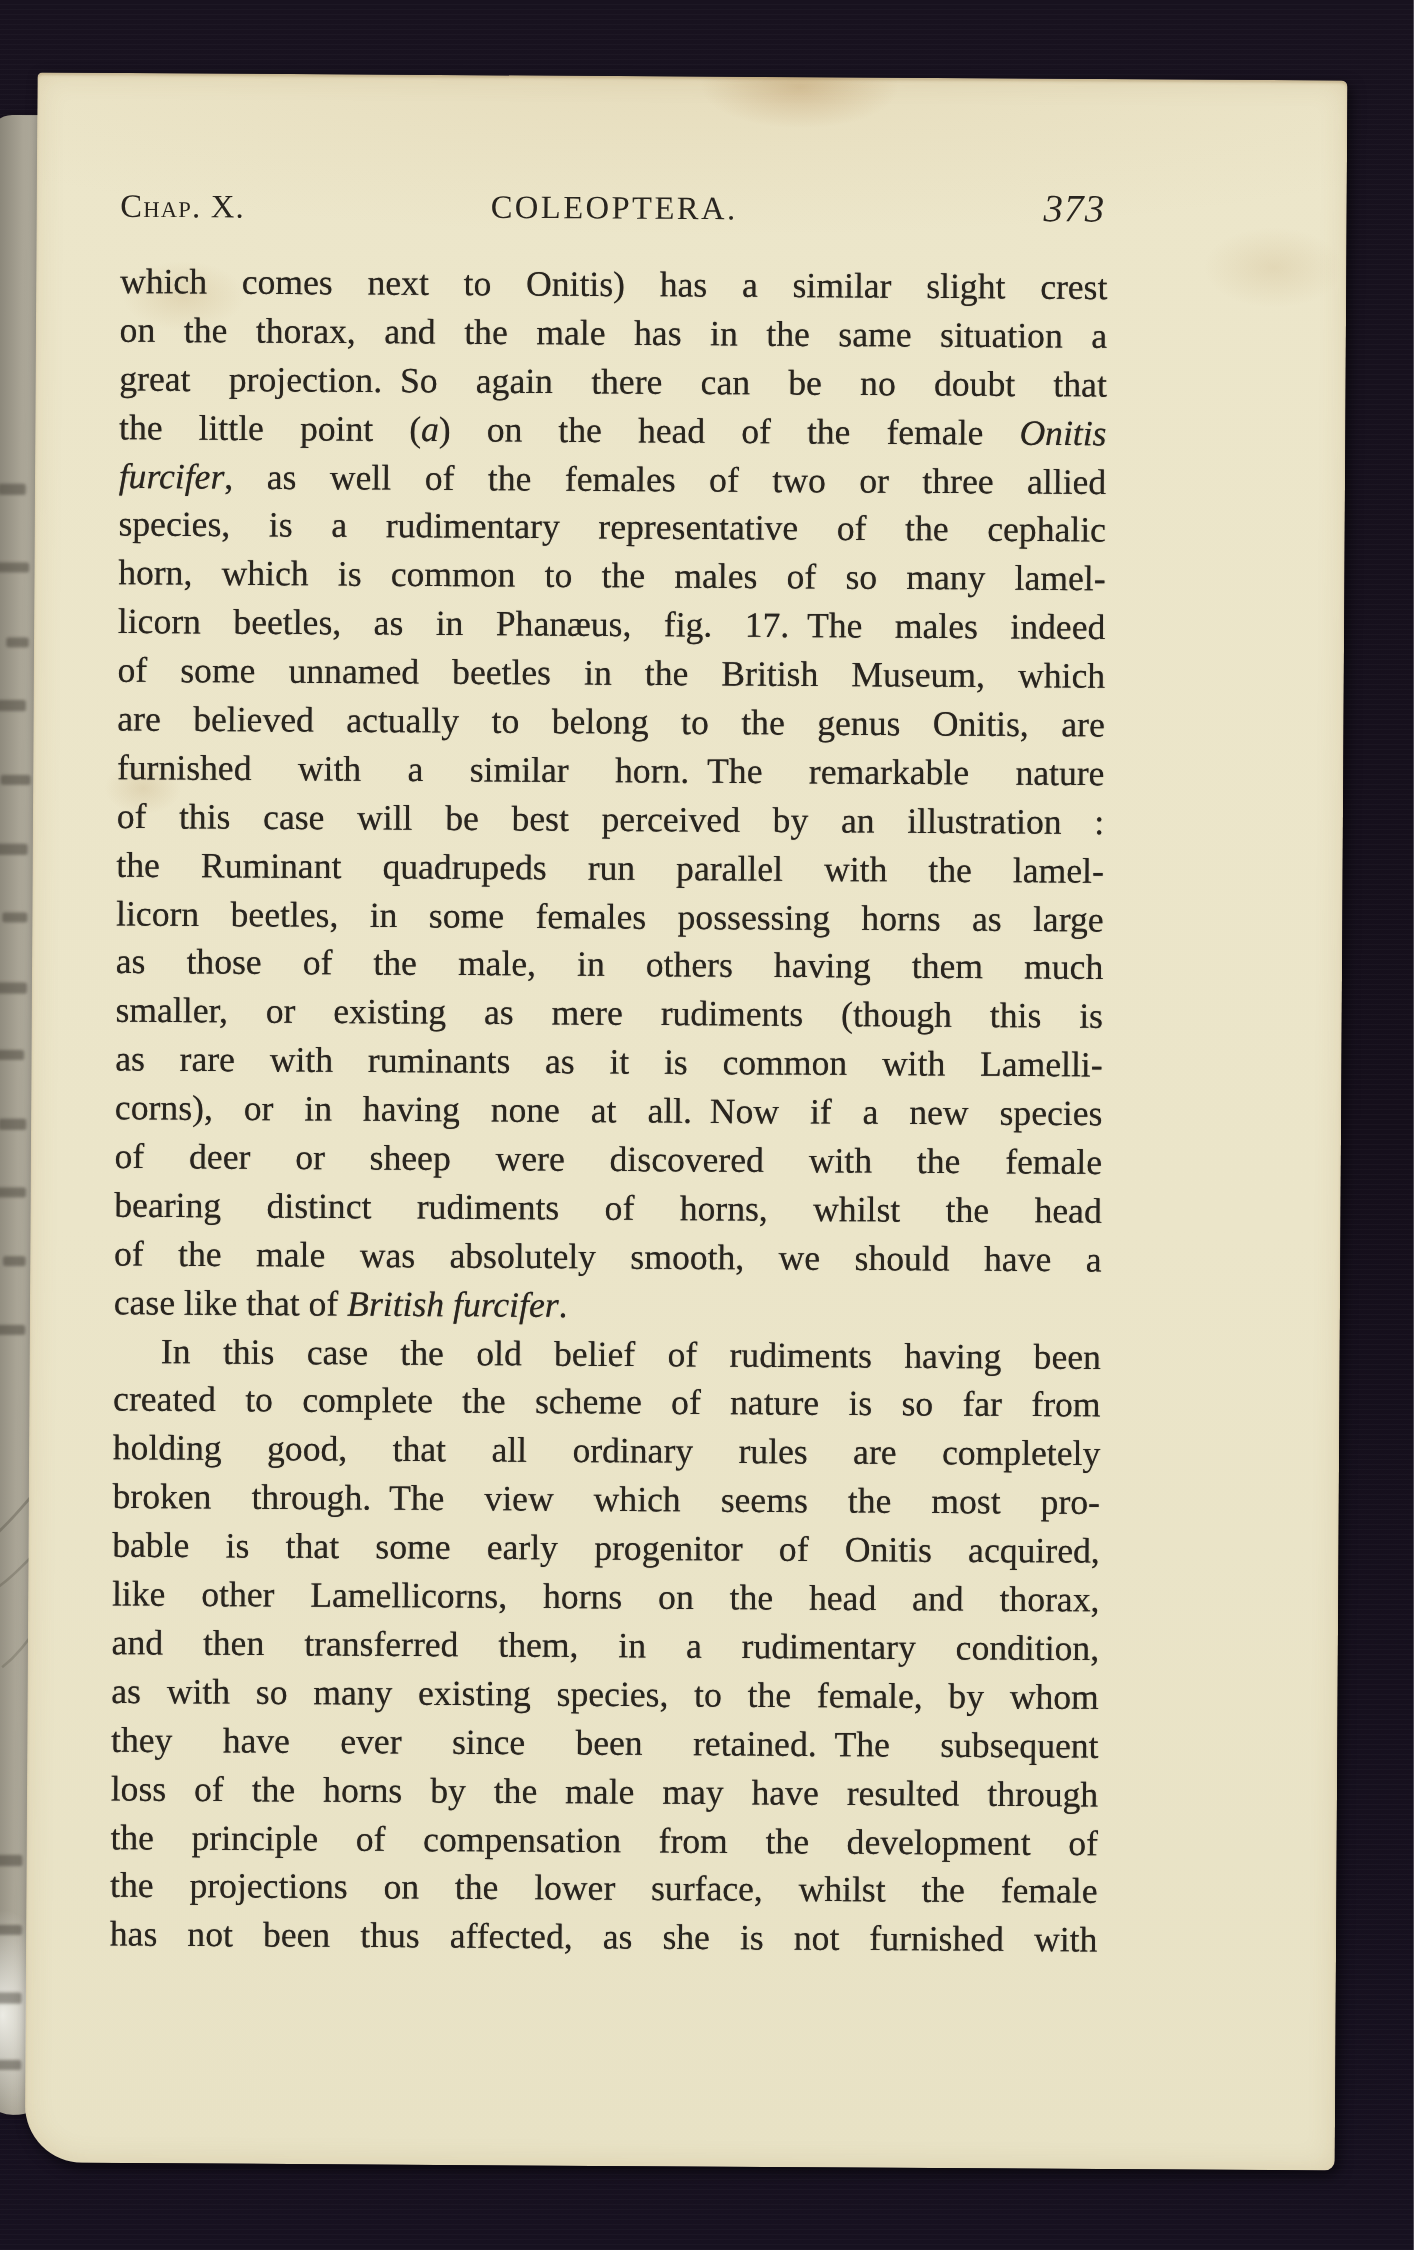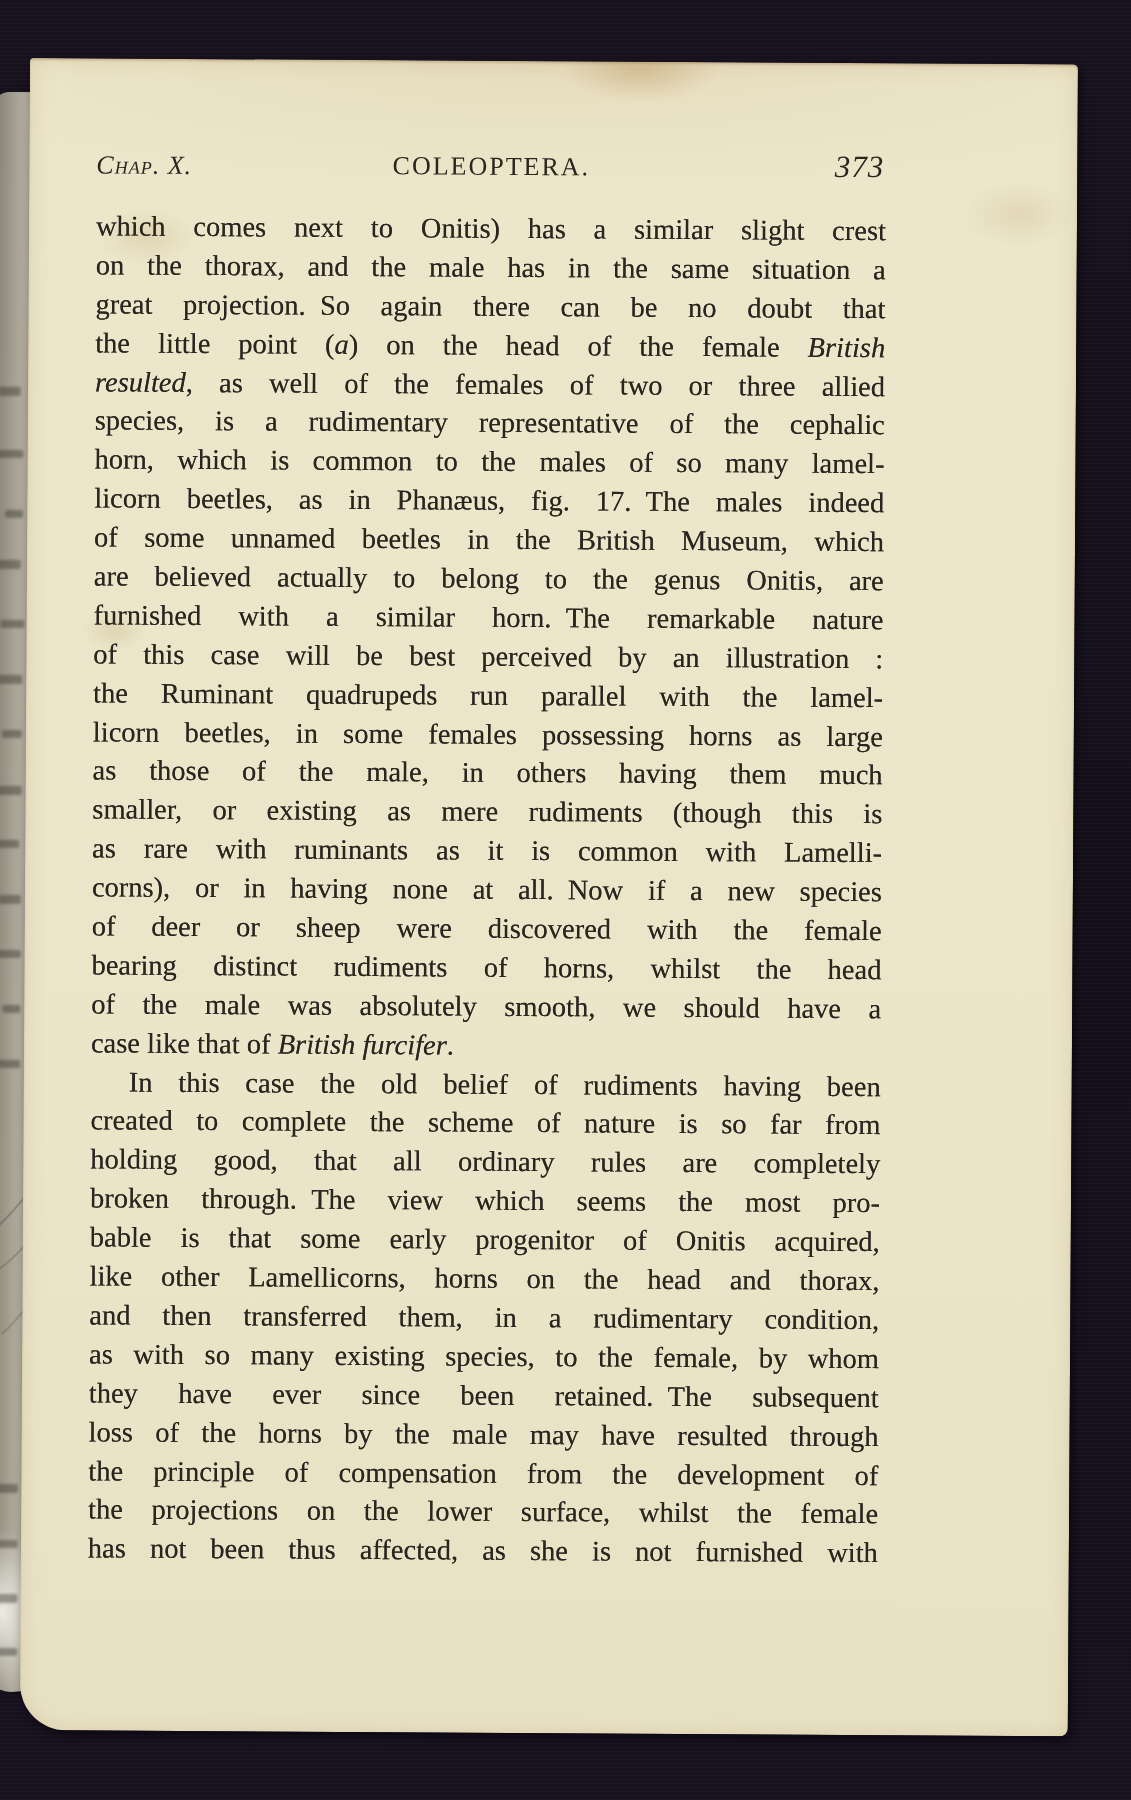--- a/index.html
+++ b/index.html
@@ -45,21 +45,21 @@
       3px 4px 10px rgba(0,0,0,0.55);
     border-radius: 4px 5px 8px 46px;
     color: #29251f;
   }
 
   .running-head {
     position: absolute; left: 67px; top: 86px; width: 790px; height: 42px;
   }
   .chap-label {
     position: absolute; left: 0; top: 6px;
-    font-variant: small-caps; font-size: 26px; letter-spacing: 1px; font-style: italic;
+    font-variant: small-caps; font-size: 26px; letter-spacing: 1px;
   }
   .head-title {
     position: absolute; left: 0; right: 0; top: 5px; text-align: center;
     font-size: 26px; letter-spacing: 2px;
   }
   .page-number {
     position: absolute; right: 2px; top: 0; font-size: 31px; letter-spacing: 1px; font-style: italic;
   }
 
   .body-text {
@@ -108,22 +108,22 @@
 <div class="page">
   <div class="running-head">
     <span class="chap-label">Chap. X.</span>
     <span class="head-title">COLEOPTERA.</span>
     <span class="page-number">373</span>
   </div>
   <div class="body-text">
       <div class="line"><span>which comes next to Onitis) has a similar slight crest</span></div>
       <div class="line"><span>on the thorax, and the male has in the same situation a</span></div>
       <div class="line"><span>great projection. So again there can be no doubt that</span></div>
-      <div class="line"><span>the little point (</span><i>a</i><span>) on the head of the female </span><i>British</i></div>
-      <div class="line"><i>resulted</i><span>, as well of the females of two or three allied</span></div>
+      <div class="line"><span>the little point (</span><i>a</i><span>) on the head of the female </span><i>Onitis</i></div>
+      <div class="line"><i>furcifer</i><span>, as well of the females of two or three allied</span></div>
       <div class="line"><span>species, is a rudimentary representative of the cephalic</span></div>
       <div class="line"><span>horn, which is common to the males of so many lamel-</span></div>
       <div class="line"><span>licorn beetles, as in Phanæus, fig. 17. The males indeed</span></div>
       <div class="line"><span>of some unnamed beetles in the British Museum, which</span></div>
       <div class="line"><span>are believed actually to belong to the genus Onitis, are</span></div>
       <div class="line"><span>furnished with a similar horn. The remarkable nature</span></div>
       <div class="line"><span>of this case will be best perceived by an illustration :</span></div>
       <div class="line"><span>the Ruminant quadrupeds run parallel with the lamel-</span></div>
       <div class="line"><span>licorn beetles, in some females possessing horns as large</span></div>
       <div class="line"><span>as those of the male, in others having them much</span></div>

